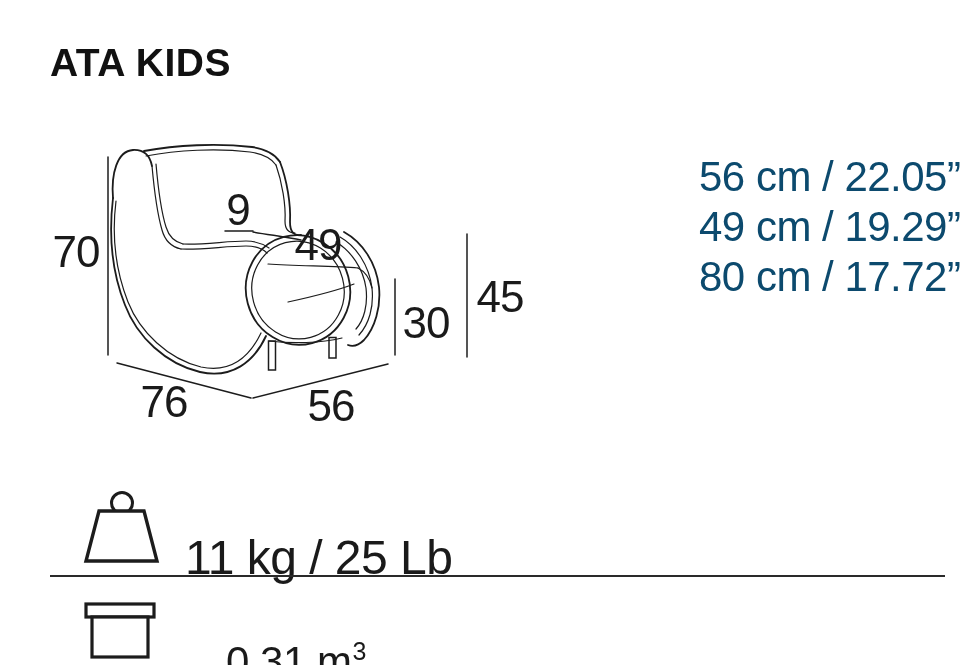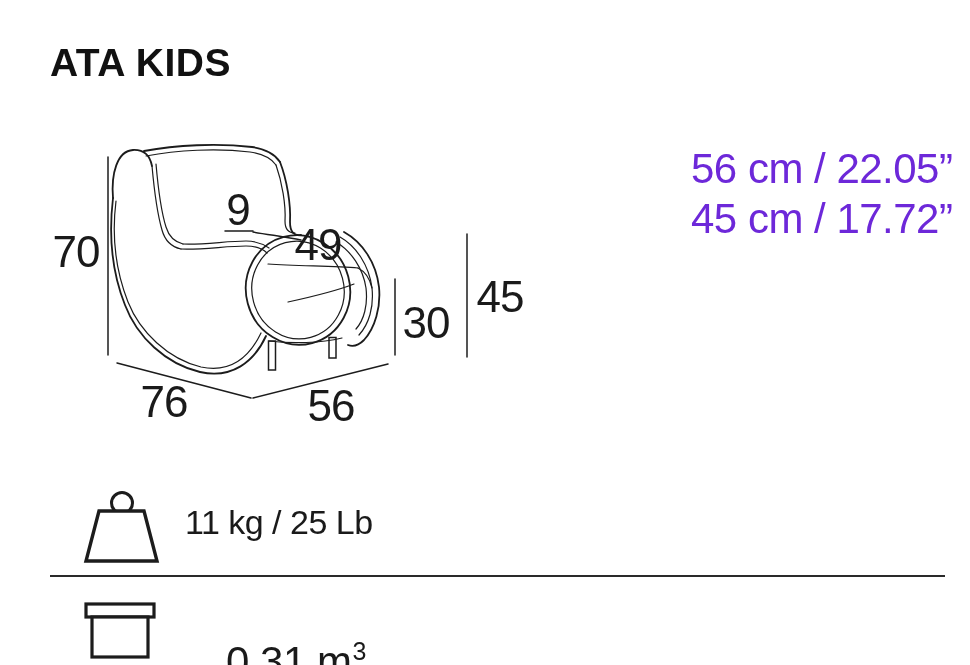--- a/index.html
+++ b/index.html
@@ -19,27 +19,27 @@
   .outline { stroke-width:1.8; }
   .piping  { stroke-width:1.2; }
   .dimline { stroke:#1a1a1a; stroke-width:1.5; }
   .whitefill { fill:#ffffff; }
   .nofill { fill:none; }
   .dimtext {
     font-family:"Liberation Sans", sans-serif; font-size:44px; fill:#1a1a1a;
     letter-spacing:-1px; stroke:none;
   }
   .spec-list {
-    position:absolute; left:683px; top:136px; margin:8px; padding:0; list-style:none;
-    font-size:42px; letter-spacing:-0.5px; color:#6d28d9;
+    position:absolute; left:683px; top:136px; margin:16px; padding:0; list-style:none;
+    font-size:42px; letter-spacing:-0.5px; color:#0c4a6e;
   }
   .spec-list li { height:50px; line-height:50px; white-space:nowrap; }
   .weight-icon { position:absolute; left:80px; top:490px; width:85px; height:75px; }
   .weight-text {
-    position:absolute; left:185px; top:500px; font-size:34px; letter-spacing:-0.5px;
+    position:absolute; left:185px; top:536px; font-size:48px; letter-spacing:-0.5px;
     line-height:44px; white-space:nowrap;
   }
   .divider { position:absolute; left:50px; top:575px; width:895px; height:0;
     border-top:2px solid #2a2a2a; }
   .volume-icon { position:absolute; left:82px; top:600px; width:76px; height:62px; }
   .volume-text {
     position:absolute; left:190px; top:640px; font-size:42px; letter-spacing:-0.5px;
     line-height:44px; white-space:nowrap;margin-left:36px;
   }
   .volume-text sup {
@@ -112,21 +112,22 @@
       <text class="dimtext" x="278" y="130" text-anchor="middle">49</text>
       <text class="dimtext" x="386" y="208" text-anchor="middle">30</text>
       <text class="dimtext" x="460" y="182" text-anchor="middle">45</text>
       <text class="dimtext" x="124" y="287" text-anchor="middle">76</text>
       <text class="dimtext" x="291" y="291" text-anchor="middle">56</text>
     </g>
   </svg>
 
   <ul class="spec-list">
     <li>56 cm / 22.05”</li>
-    <li>45 cm / 17.72”</li>
+    <li>49 cm / 19.29”</li>
+    <li>80 cm / 17.72”</li>
   </ul>
 
   <svg class="weight-icon" viewBox="0 0 85 75" xmlns="http://www.w3.org/2000/svg">
     <circle cx="42" cy="13" r="10.5" fill="#fff" stroke="#1c1c1c" stroke-width="3"></circle>
     <path d="M 19,21 L 64,21 L 77,71 L 6,71 Z" fill="#fff" stroke="#1c1c1c" stroke-width="3.4" stroke-linejoin="miter"></path>
   </svg>
   <div class="weight-text">11 kg / 25 Lb</div>
 
   <div class="divider"></div>
 

